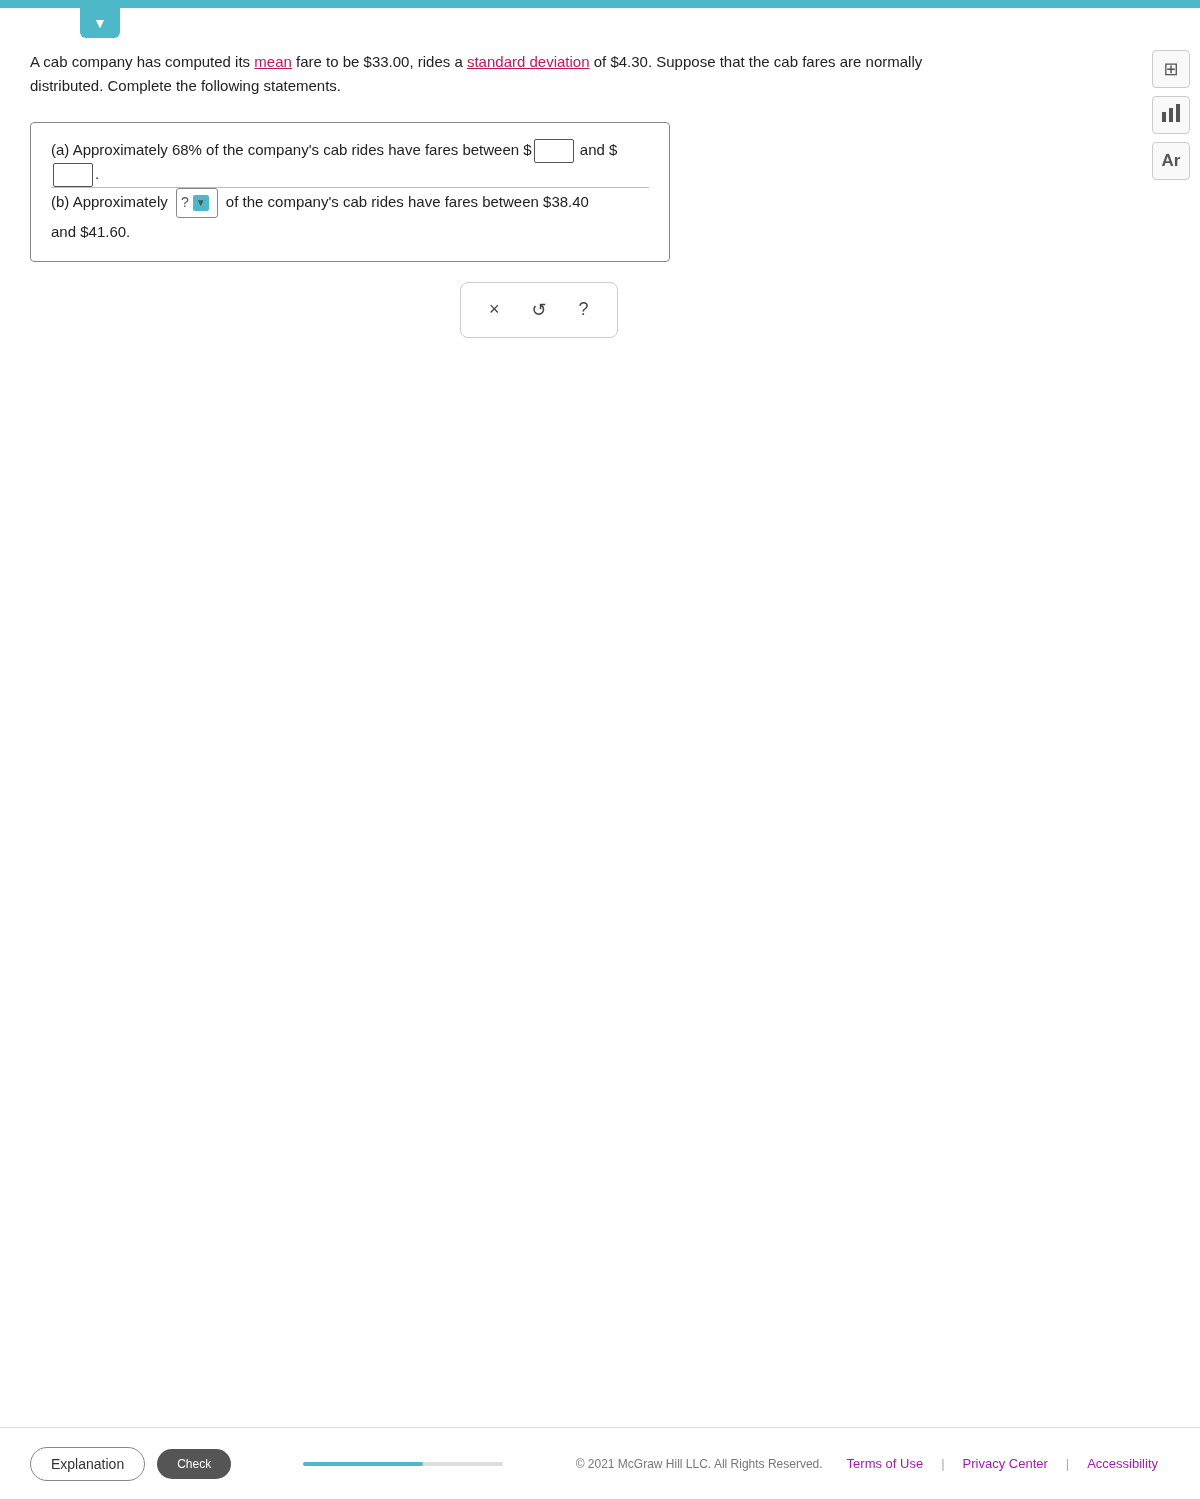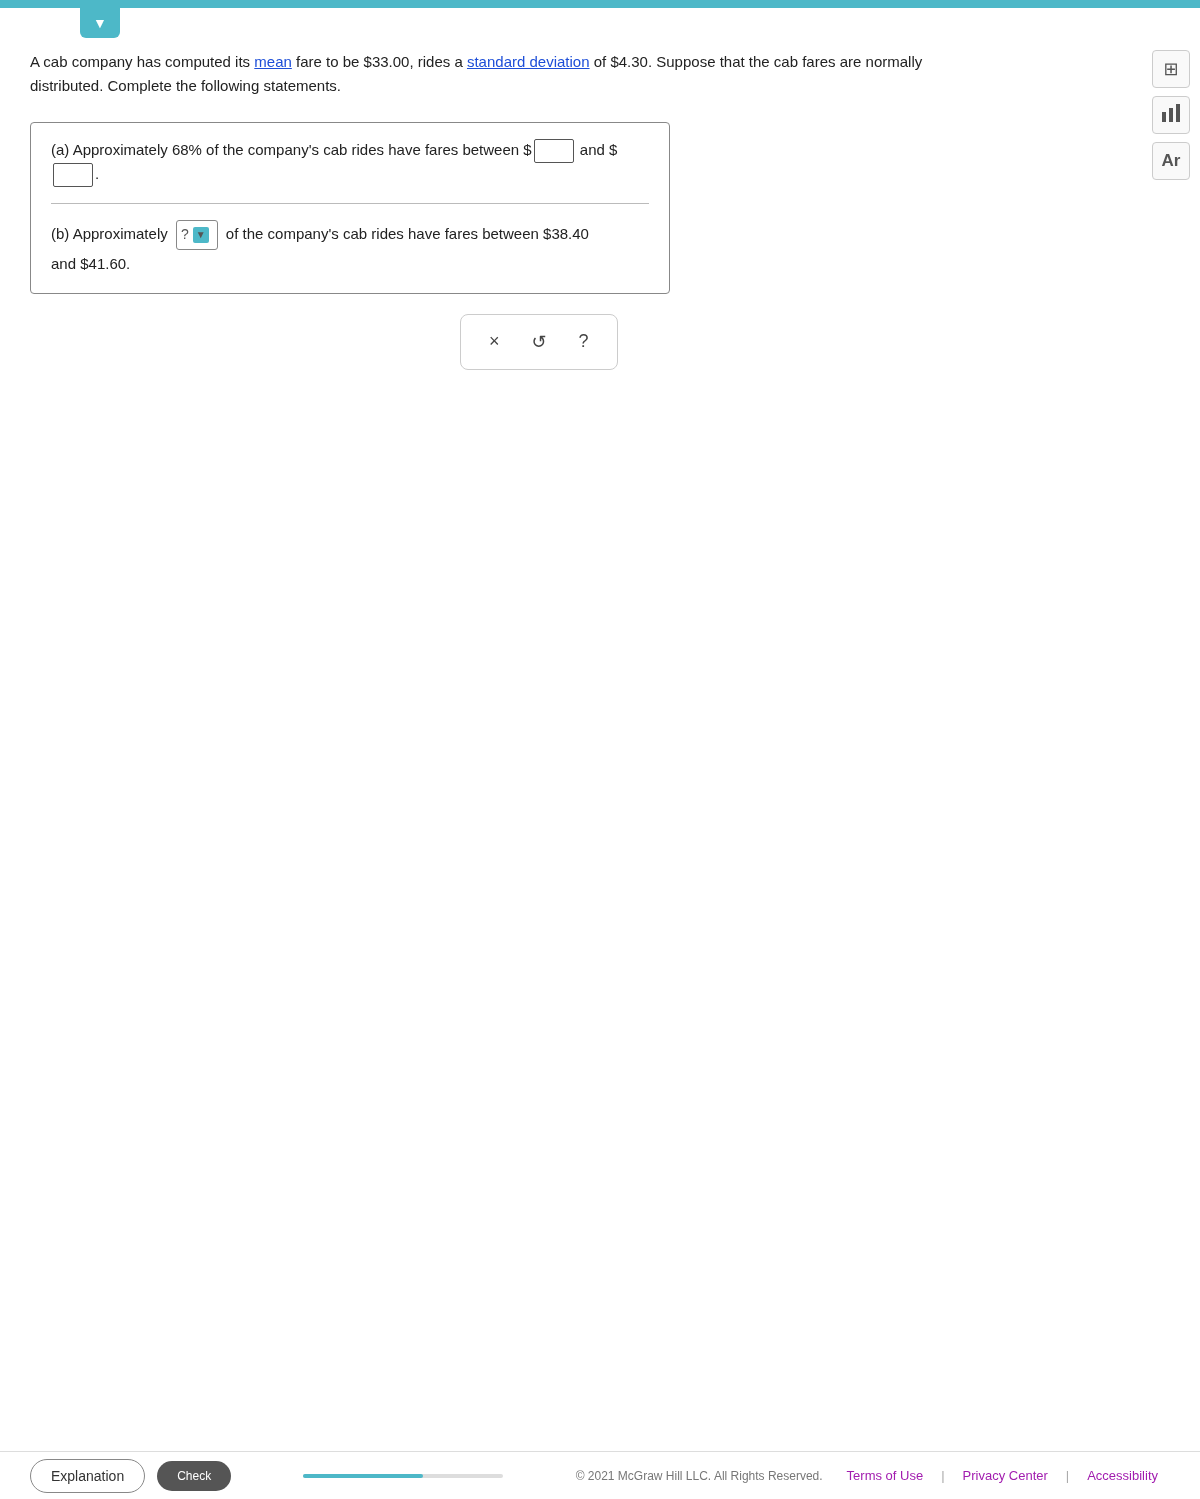--- a/index.html
+++ b/index.html
@@ -54,35 +54,33 @@
     }
 
     .problem-text {
       font-size: 15px;
       line-height: 1.6;
       margin-bottom: 24px;
       max-width: 900px;
     }
 
     .problem-text a {
-      color: #1d4ed8;
+      color: #be185d;
       text-decoration: underline;
     }
 
     .answer-box {
       border: 1.5px solid #888;
       border-radius: 4px;
       padding: 16px 20px;
       max-width: 640px;
       margin-bottom: 20px;
     }
 
     .part-a {
-      margin-bottom: 16px;
-      padding-bottom: 16px;
       border-bottom: 1px solid #bbb;
     }
 
     .part-b {
       line-height: 1.8;
     }
 
     .inline-input {
       width: 40px;
       height: 24px;
@@ -171,21 +169,21 @@
       justify-content: center;
       font-size: 18px;
       color: #555;
     }
 
     .footer {
       position: absolute;
       bottom: 0;
       left: 0;
       right: 0;
-      height: 48px;
+      height: 72px;
       background: #fff;
       border-top: 1px solid #ddd;
       display: flex;
       align-items: center;
       padding: 0 30px;
       justify-content: space-between;
     }
 
     .footer-left {
       display: flex;

